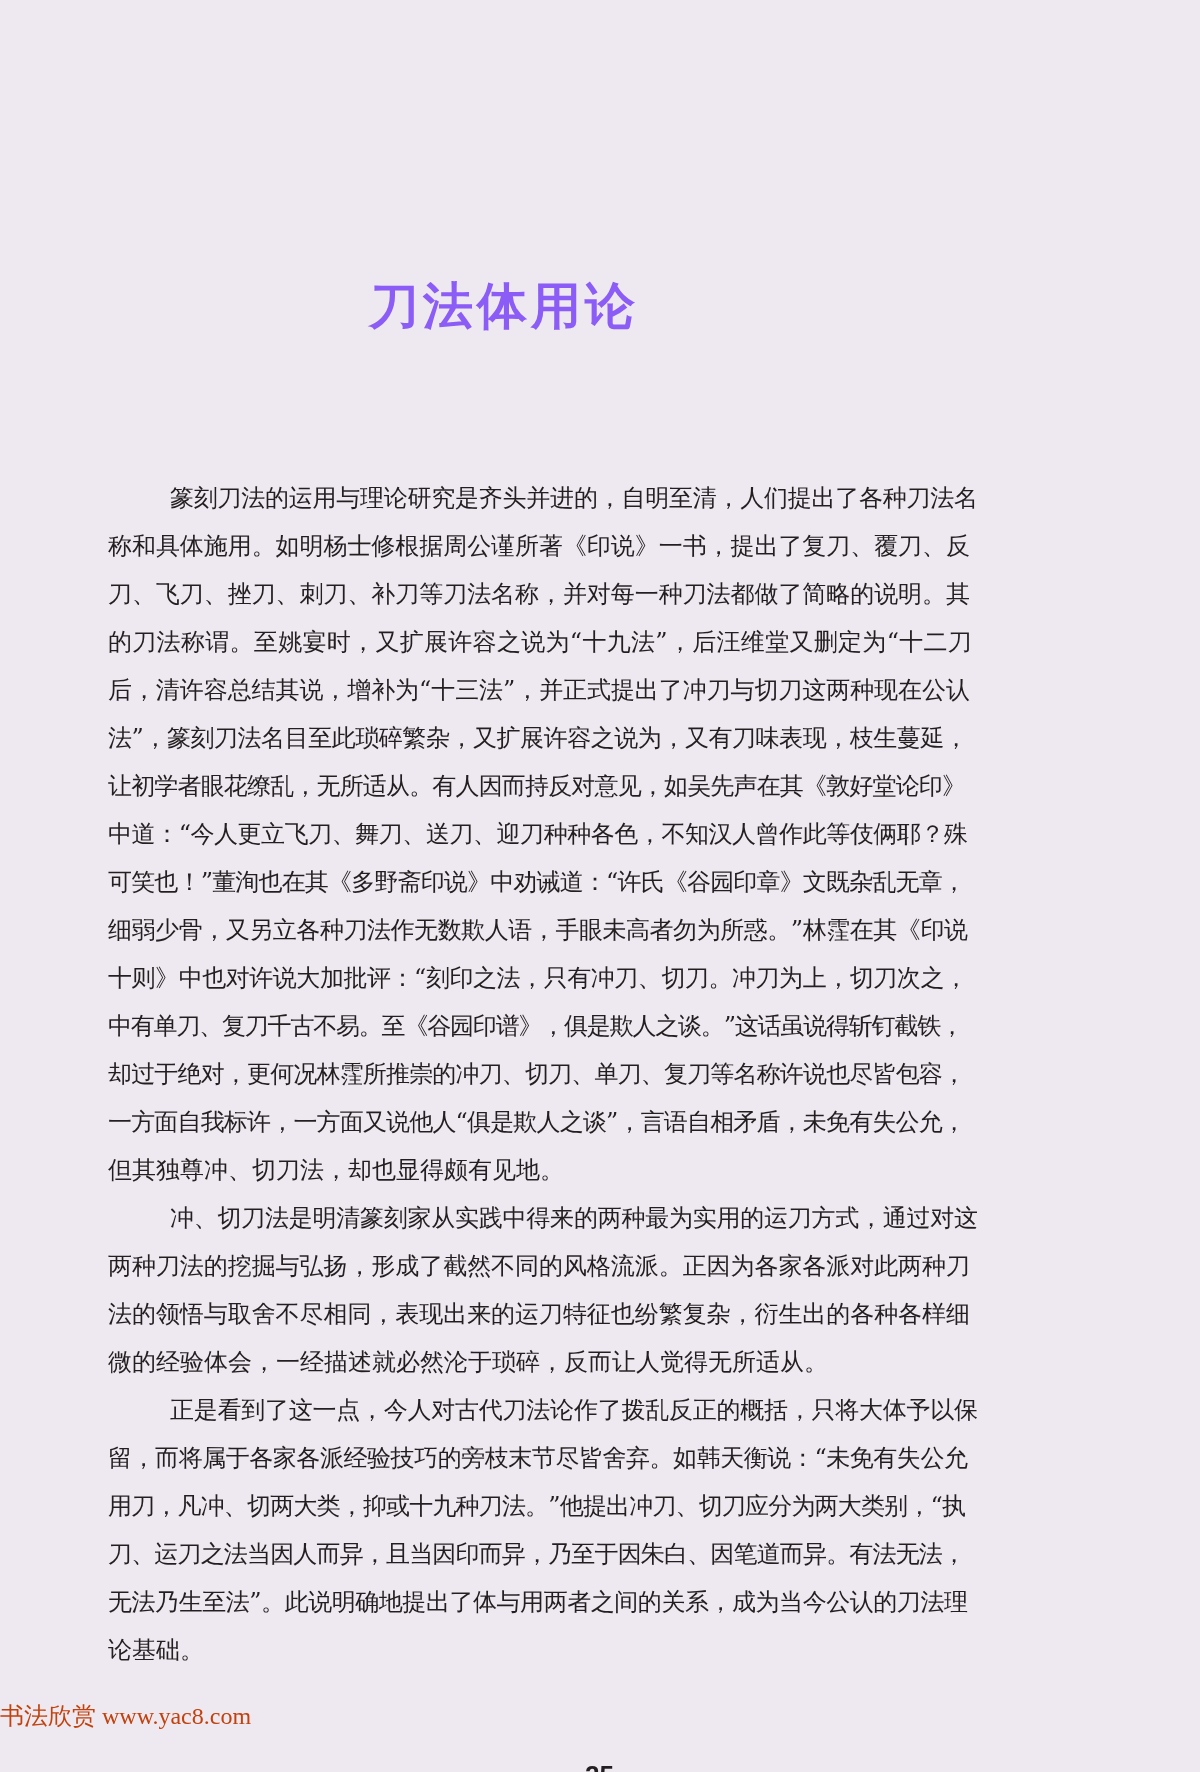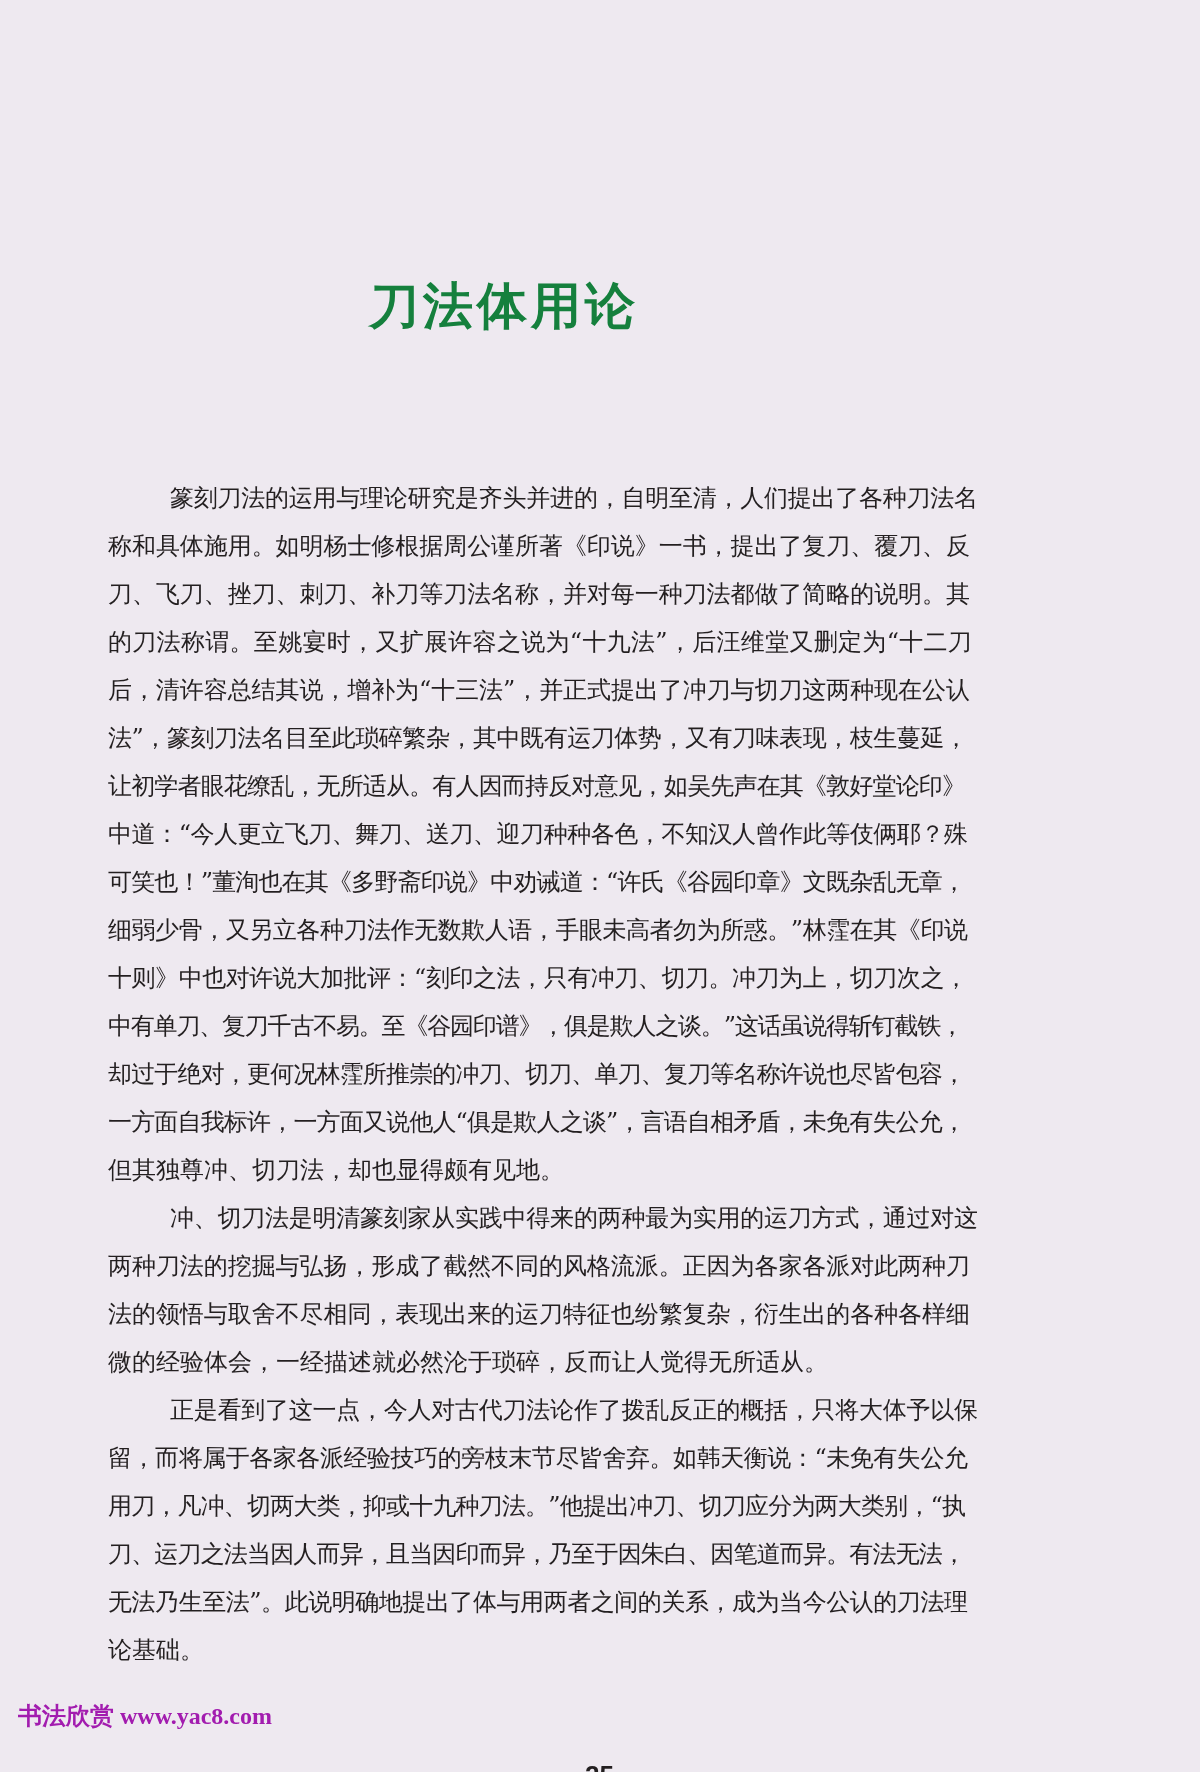--- a/index.html
+++ b/index.html
@@ -5,55 +5,55 @@
   html, body { margin:0; padding:0; }
   body {
     width:1200px; height:1772px; overflow:hidden; position:relative;
     background:#eee9f0;
     font-family:"DejaVu Serif","Liberation Serif",serif;
     color:#231f20;
   }
   .page-title {
     position:absolute; left:0; width:1008px; top:240px;
     text-align:center; font-size:50px; font-weight:bold;
-    letter-spacing:4px; line-height:64px; color:#15803d;
+    letter-spacing:4px; line-height:64px; color:#8b5cf6;
   }
   .body-text {
     position:absolute; left:108px; top:474px; width:1006px;
   }
   .line {
     display:block; height:48px; line-height:48px; font-size:24px;
     white-space:nowrap; text-align:justify; text-align-last:justify;
     letter-spacing:0px;
   }
   .line.indent { padding-left:62px; }
   .line.last { text-align-last:left; }
   .watermark {
-    position:absolute; left:18px; top:1700px; font-size:24px; color:#a21caf;
-    font-family:"Liberation Serif","DejaVu Serif",serif; letter-spacing:0px;font-weight:bold;
+    position:absolute; left:0; top:1700px; font-size:24px; color:#c2410c;
+    font-family:"Liberation Serif","DejaVu Serif",serif; letter-spacing:0px;
   }
   .page-number {
     position:absolute; left:585px; top:1760px; font-size:26px; font-weight:bold;
     color:#231f20; font-family:"Liberation Sans",sans-serif;
   }
 </style>
 </head>
 <body>
 
 <div>
   <h1 class="page-title">刀法体用论</h1>
 
   <div class="body-text" id="body">
       <div>
         <span class="line indent" style="letter-spacing: -0.242424px; text-align-last: left;">篆刻刀法的运用与理论研究是齐头并进的，自明至清，人们提出了各种刀法名</span>
         <span class="line" style="letter-spacing: -0.0571429px; text-align-last: left;">称和具体施用。如明杨士修根据周公谨所著《印说》一书，提出了复刀、覆刀、反</span>
         <span class="line" style="letter-spacing: -0.0571429px; text-align-last: left;">刀、飞刀、挫刀、刺刀、补刀等刀法名称，并对每一种刀法都做了简略的说明。其</span>
         <span class="line" style="letter-spacing: 0.306858px; text-align-last: left;">的刀法称谓。至姚宴时，又扩展许容之说为“十九法”，后汪维堂又删定为“十二刀</span>
         <span class="line" style="letter-spacing: -0.0733507px; text-align-last: left;">后，清许容总结其说，增补为“十三法”，并正式提出了冲刀与切刀这两种现在公认</span>
-        <span class="line" style="letter-spacing: -0.453559px; text-align-last: left;">法”，篆刻刀法名目至此琐碎繁杂，其中既有运刀体势，又有刀味表现，枝生蔓延，</span>
+        <span class="line" style="letter-spacing: -0.453559px; text-align-last: left;">法”，篆刻刀法名目至此琐碎繁杂，又扩展许容之说为，又有刀味表现，枝生蔓延，</span>
         <span class="line" style="letter-spacing: -0.833333px; text-align-last: left;">让初学者眼花缭乱，无所适从。有人因而持反对意见，如吴先声在其《敦好堂论印》</span>
         <span class="line" style="letter-spacing: -0.453559px; text-align-last: left;">中道：“今人更立飞刀、舞刀、送刀、迎刀种种各色，不知汉人曾作此等伎俩耶？殊</span>
         <span class="line" style="letter-spacing: -0.828125px; text-align-last: left;">可笑也！”董洵也在其《多野斋印说》中劝诫道：“许氏《谷园印章》文既杂乱无章，</span>
         <span class="line" style="letter-spacing: -0.453559px; text-align-last: left;">细弱少骨，又另立各种刀法作无数欺人语，手眼未高者勿为所惑。”林霔在其《印说</span>
         <span class="line" style="letter-spacing: -0.453559px; text-align-last: left;">十则》中也对许说大加批评：“刻印之法，只有冲刀、切刀。冲刀为上，切刀次之，</span>
         <span class="line" style="letter-spacing: -1.19806px; text-align-last: left;">中有单刀、复刀千古不易。至《谷园印谱》，俱是欺人之谈。”这话虽说得斩钉截铁，</span>
         <span class="line" style="letter-spacing: -0.833333px; text-align-last: left;">却过于绝对，更何况林霔所推崇的冲刀、切刀、单刀、复刀等名称许说也尽皆包容，</span>
         <span class="line" style="letter-spacing: -0.828125px; text-align-last: left;">一方面自我标许，一方面又说他人“俱是欺人之谈”，言语自相矛盾，未免有失公允，</span>
         <span class="line last">但其独尊冲、切刀法，却也显得颇有见地。</span>
       </div>

